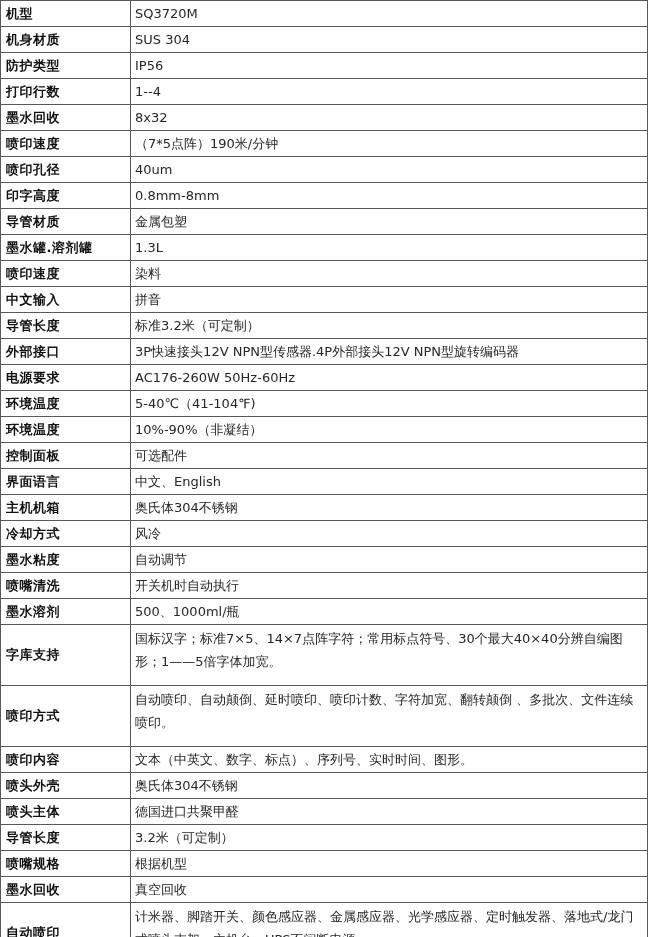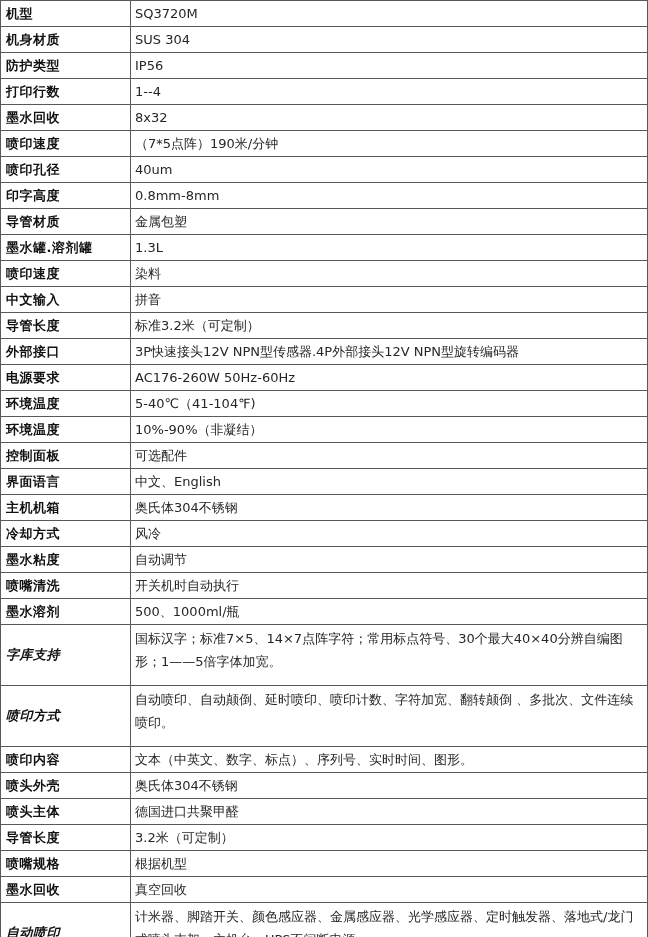--- a/index.html
+++ b/index.html
@@ -41,21 +41,21 @@
   td.value {
     padding: 2px 2px 2px 4px;
     line-height: 21px;
     margin-top: 44px;
   }
   tr.tall td.value {
     line-height: 23px;
     padding-top: 2px;
     padding-bottom: 12px;
   }
-  tr.tall td.label { height: 48px; font-style: italic; }
+  tr.tall td.label { height: 48px; }
 </style>
 </head>
 <body>
 
 <table class="spec-table">
   <colgroup>
     <col class="c-label">
     <col class="c-value">
   </colgroup>
   <tbody>

